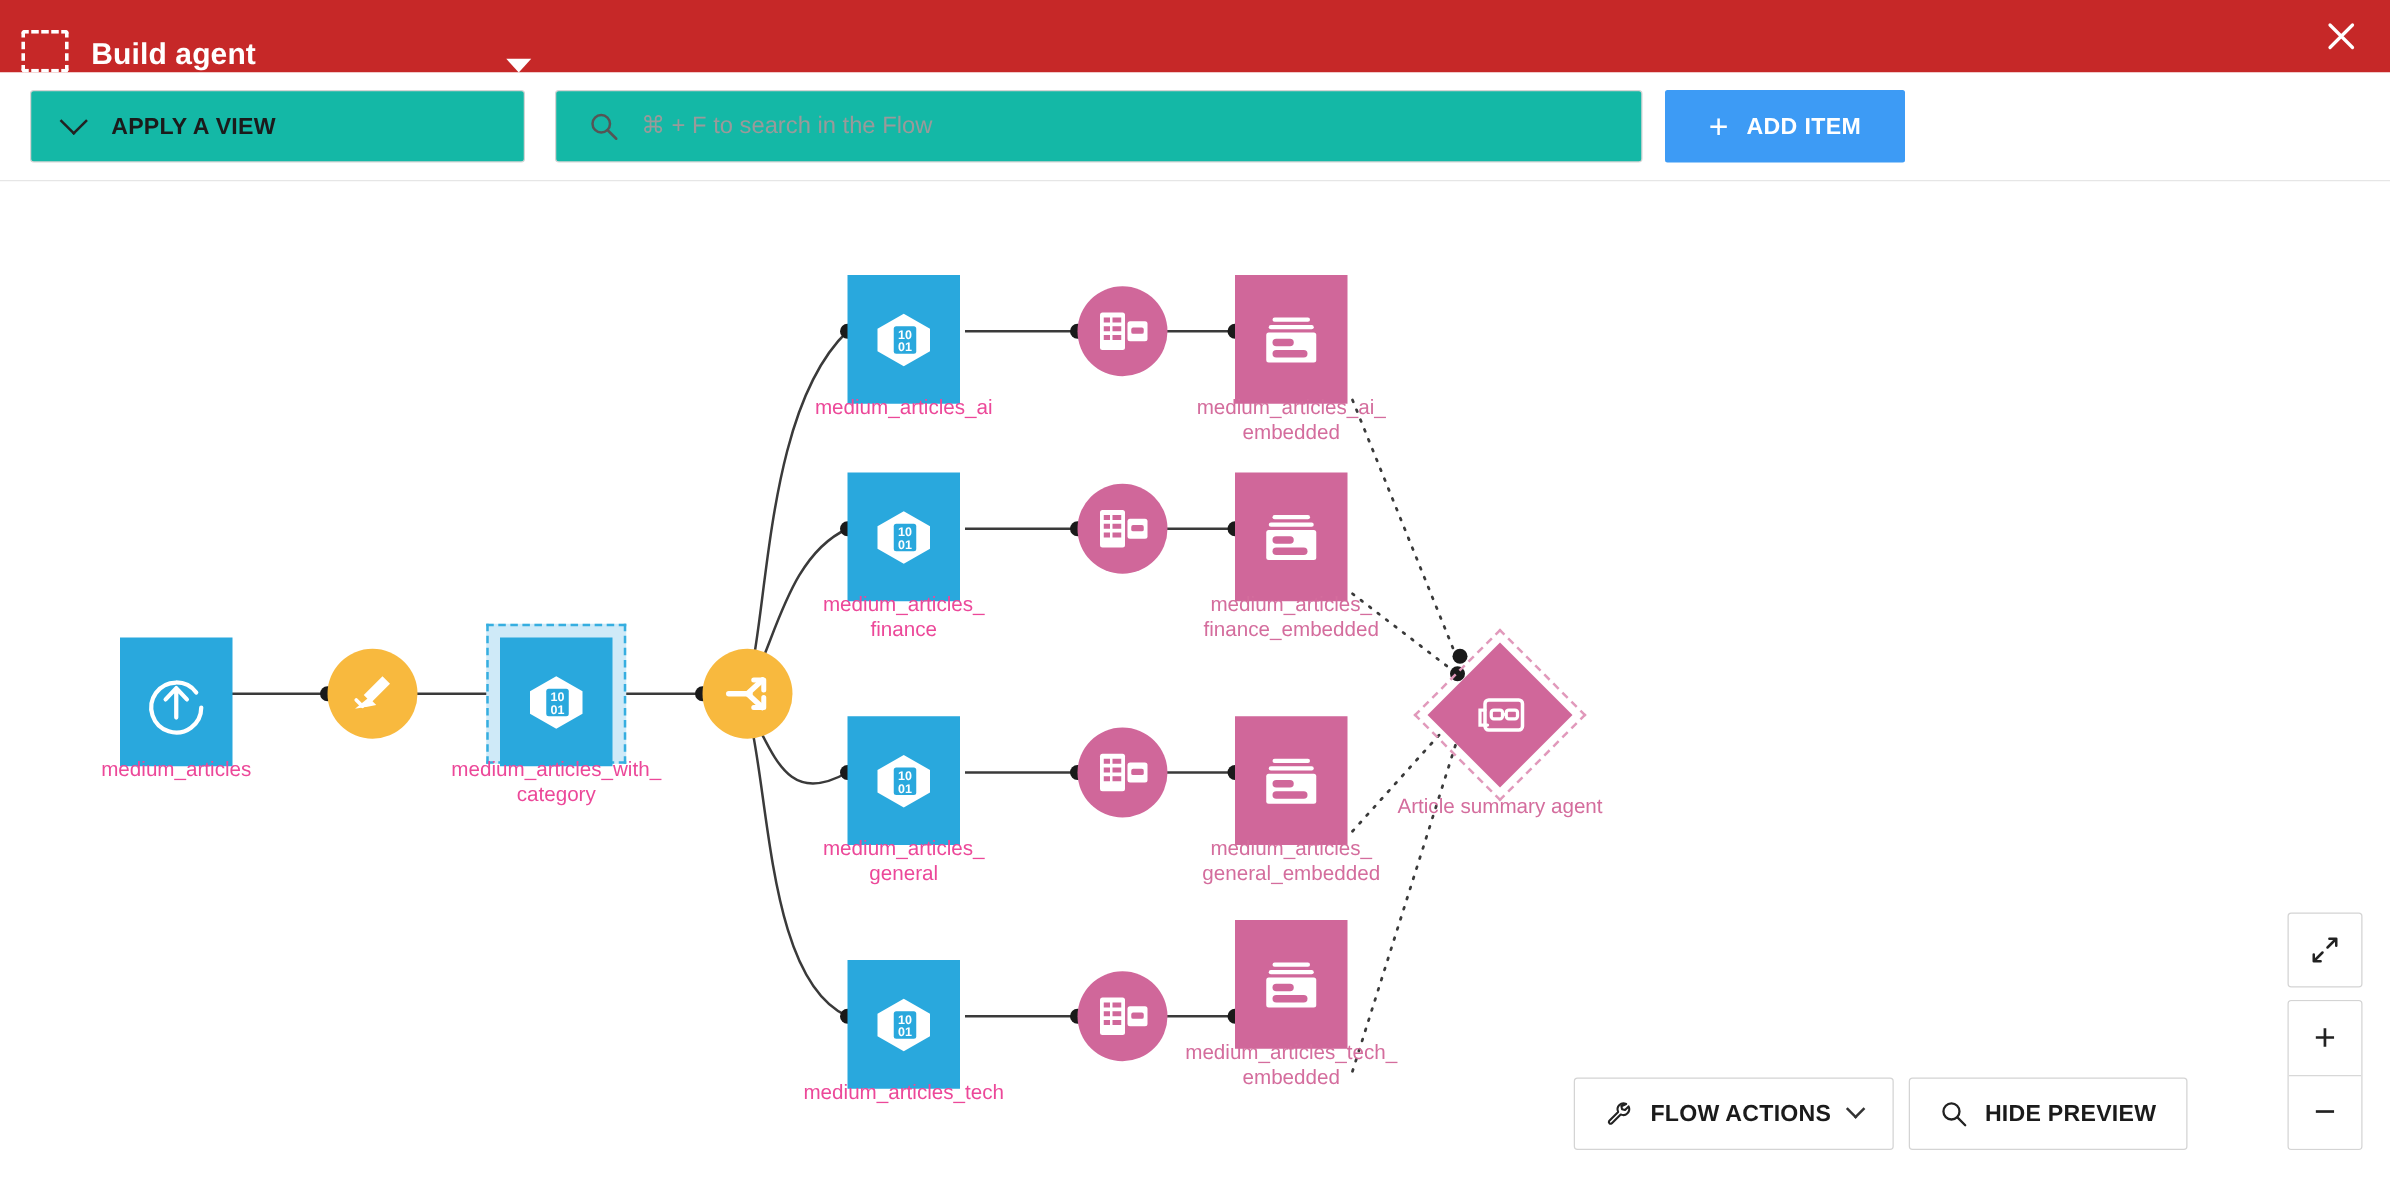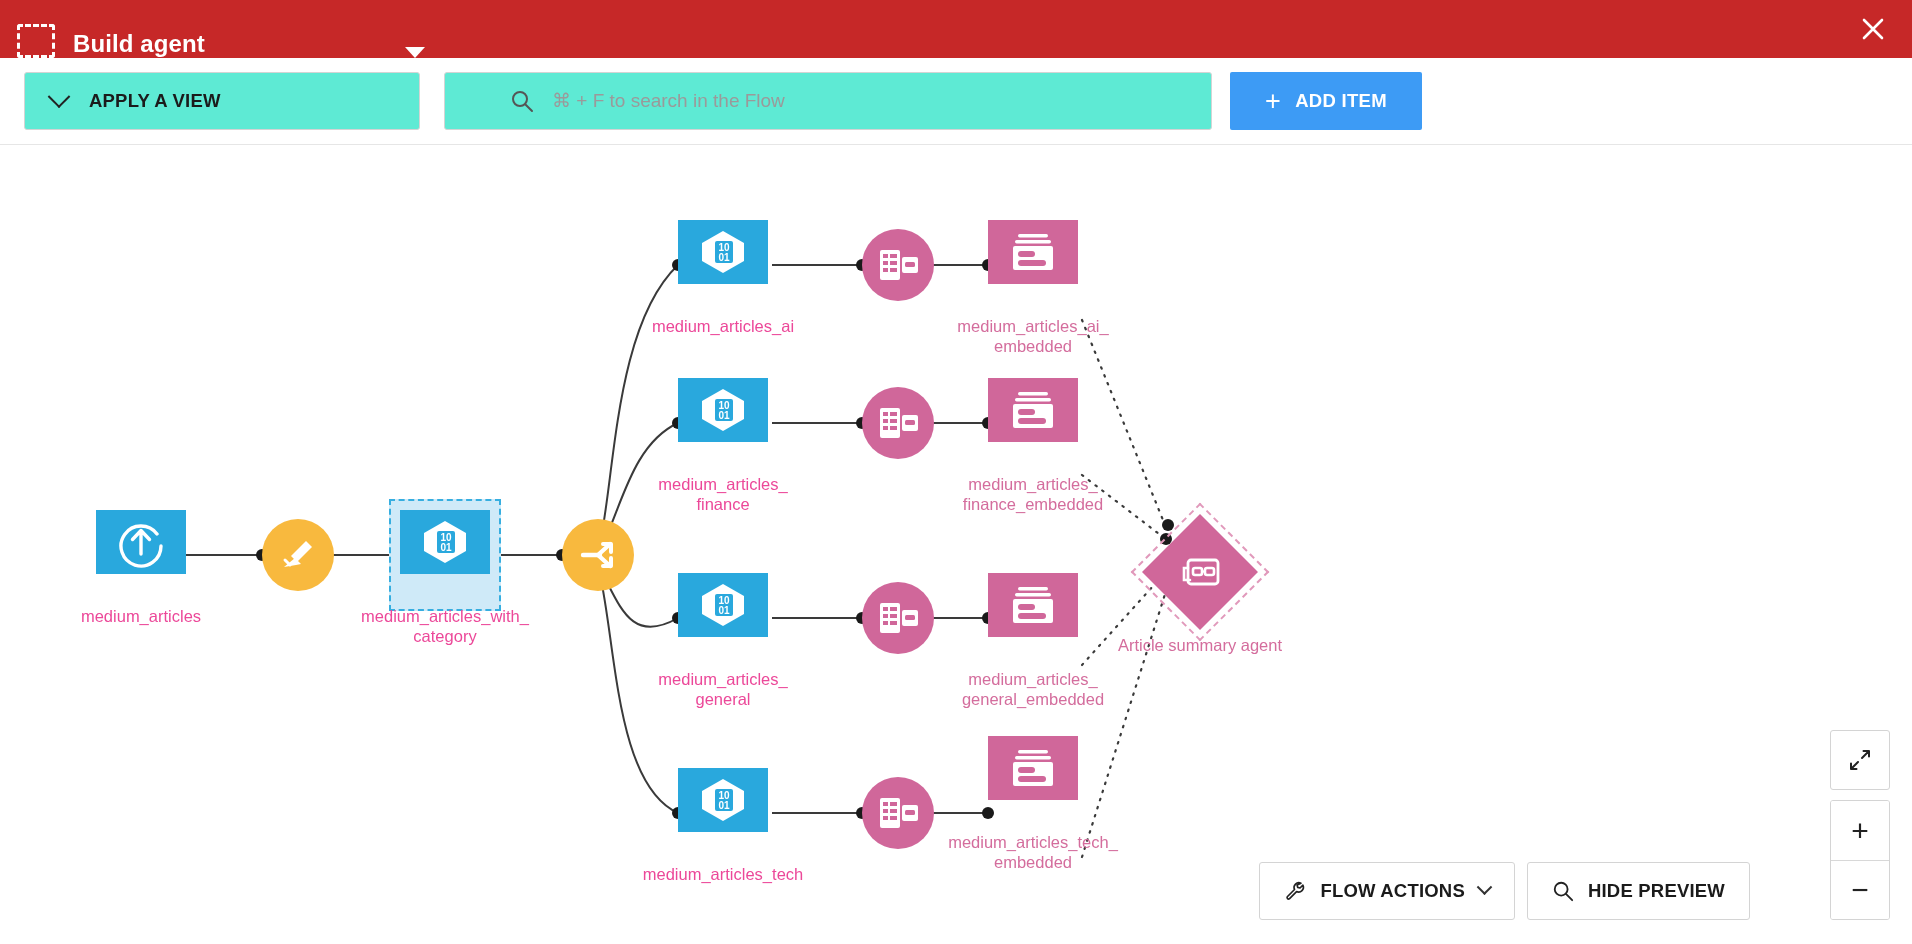--- a/index.html
+++ b/index.html
@@ -53,40 +53,39 @@
     width: 1912px; height: 86px;
     background: #ffffff;
     display: flex; align-items: center;
     padding: 0 24px;
     gap: 0;
   }
   .tb-box {
     height: 58px;
     border: 1px solid #d4d4d4;
     border-radius: 3px;
-    background: #5eead4;
+    background: #14b8a6;
     display: flex; align-items: center;
     cursor: pointer;
   }
   .apply-view { width: 396px; padding-left: 26px; gap: 22px; }
   .chev {
     width: 16px; height: 16px;
     border-right: 2.4px solid #222;
     border-bottom: 2.4px solid #222;
     transform: rotate(45deg) translate(-3px,-3px);
   }
   .tb-label {
     font-size: 18.5px; font-weight: 700;
     color: #1b1b1b; letter-spacing: .2px;
   }
   .search-box {
-    width: 768px; margin-left: 24px;
+    width: 870px; margin-left: 24px;
     padding-left: 26px; gap: 18px;
     cursor: text;
-    justify-content: center;
   }
   .search-input {
     border: none; outline: none;
     font-family: "Liberation Sans", sans-serif;
     font-size: 19px; color: #3c3c3c;
     width: 620px; background: transparent;
   }
   .search-input::placeholder { color: #9a9a9a; }
 
   .select-group { margin-left: 24px; display: flex; height: 58px; }
@@ -124,21 +123,21 @@
     position: absolute; top: 144px; left: 0;
     width: 1912px; height: 800px;
     background: #ffffff;
     border-top: 1px solid #e6e6e6;
     overflow: hidden;
   }
   #edges { position: absolute; top: 0; left: 0; width: 1912px; height: 800px; }
 
   .node { position: absolute; }
   .node-box {
-    width: 90px; height: 64px;
+    width: 90px; height: 103px;
     display: flex; align-items: center; justify-content: center;
   }
   .blue { background: #29a8dd; }
   .pink { background: #d0679a; }
   .circle-node {
     width: 72px; height: 72px; border-radius: 50%;
     display: flex; align-items: center; justify-content: center;
   }
   .orange { background: #f8b93e; }
   .pinkc { background: #d0679a; }

